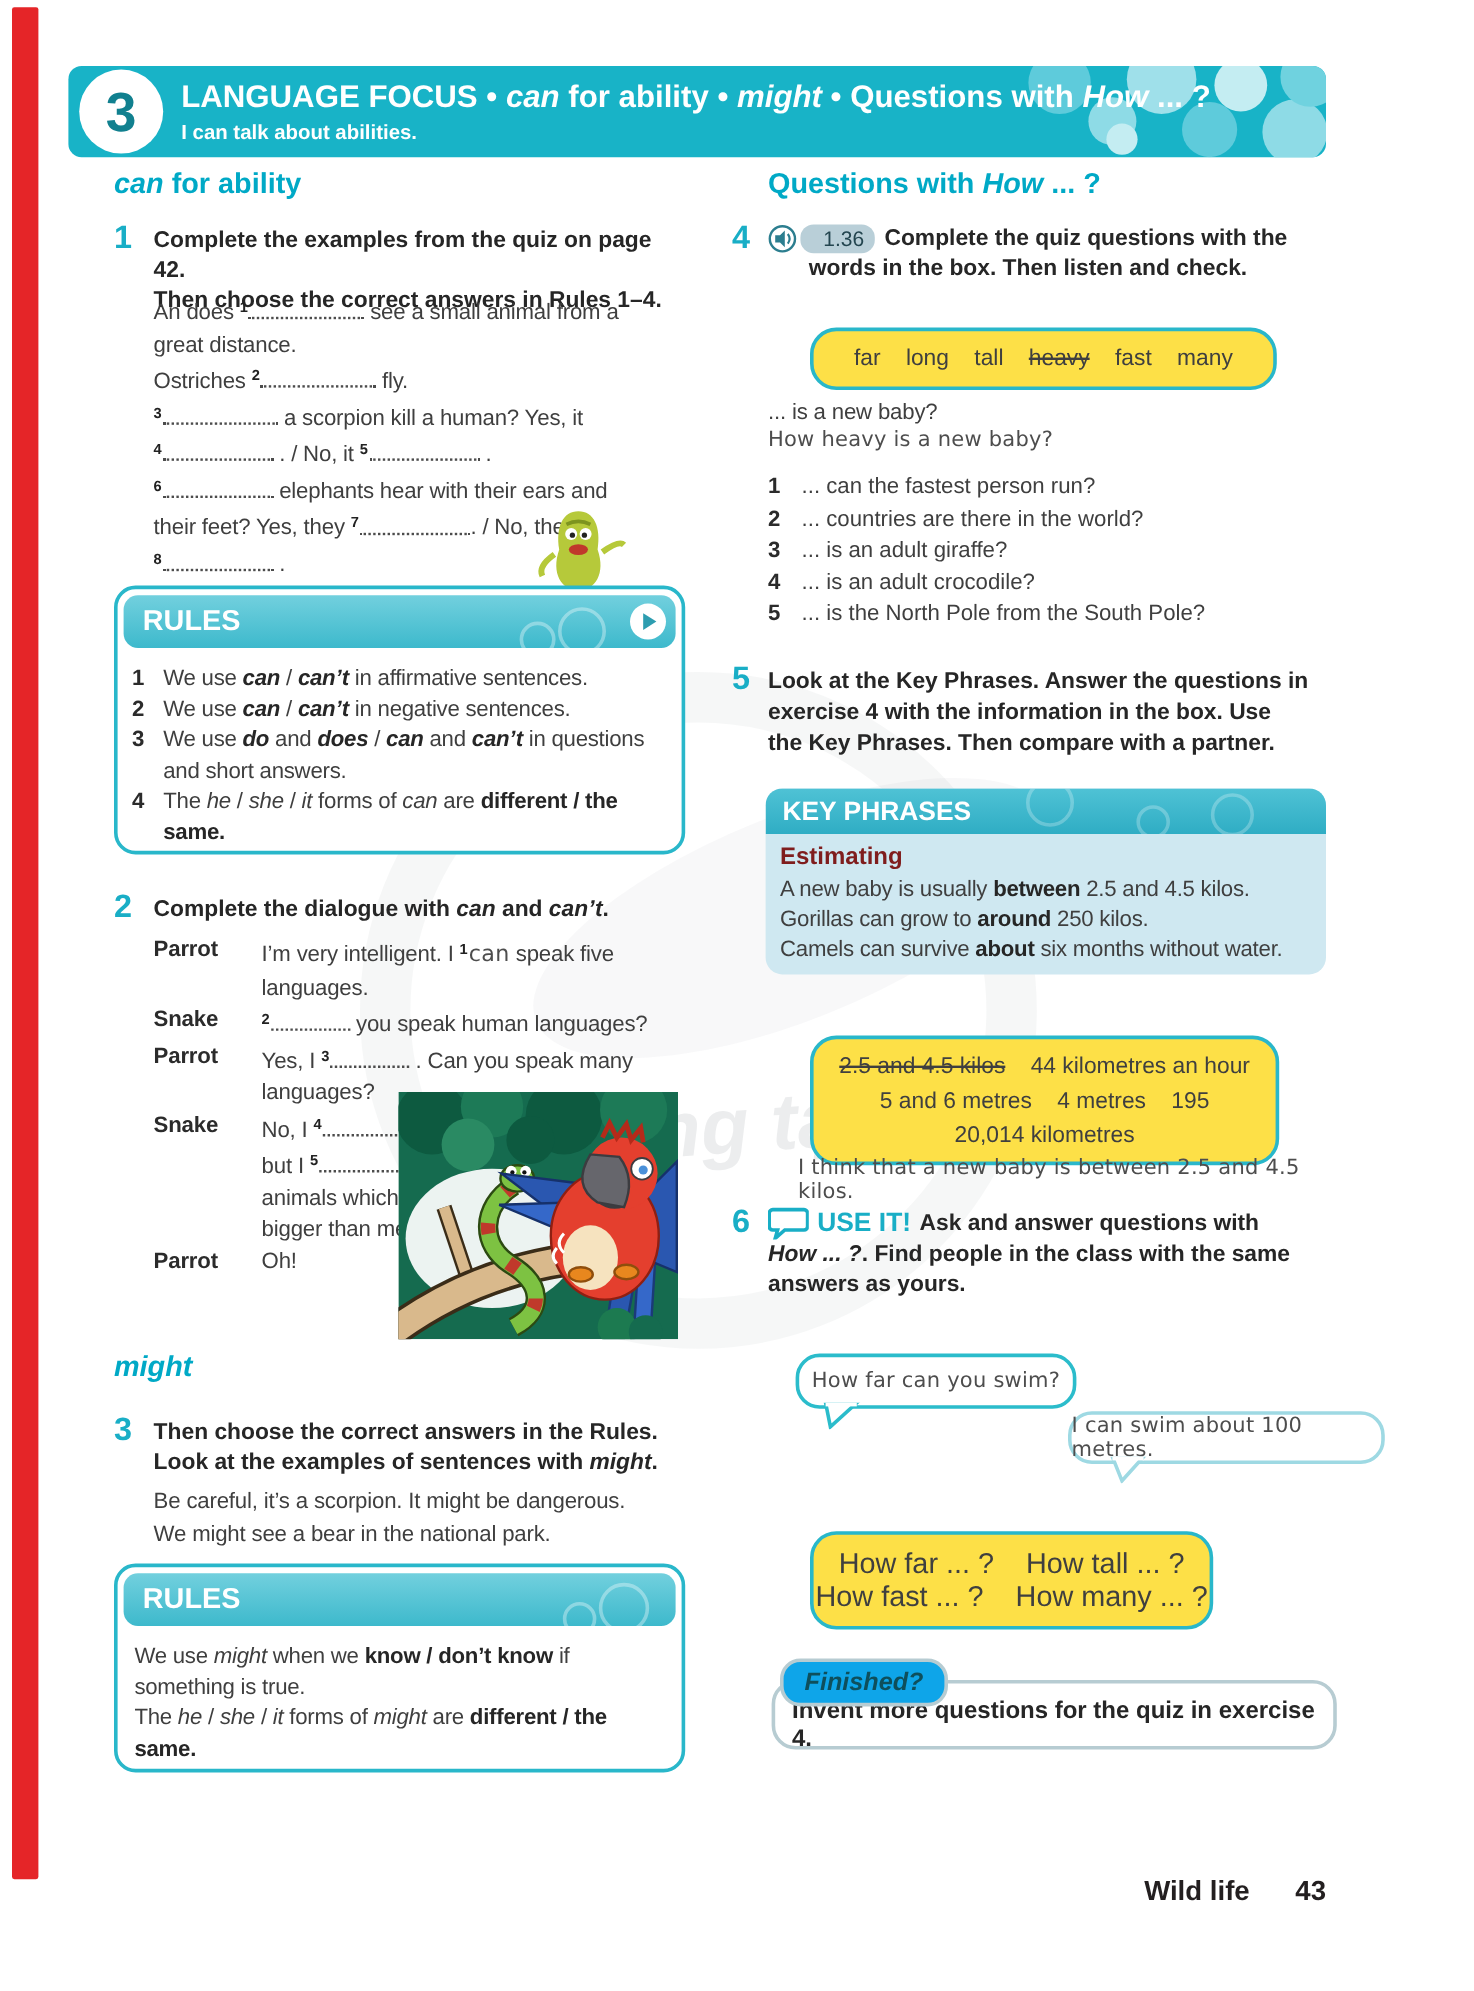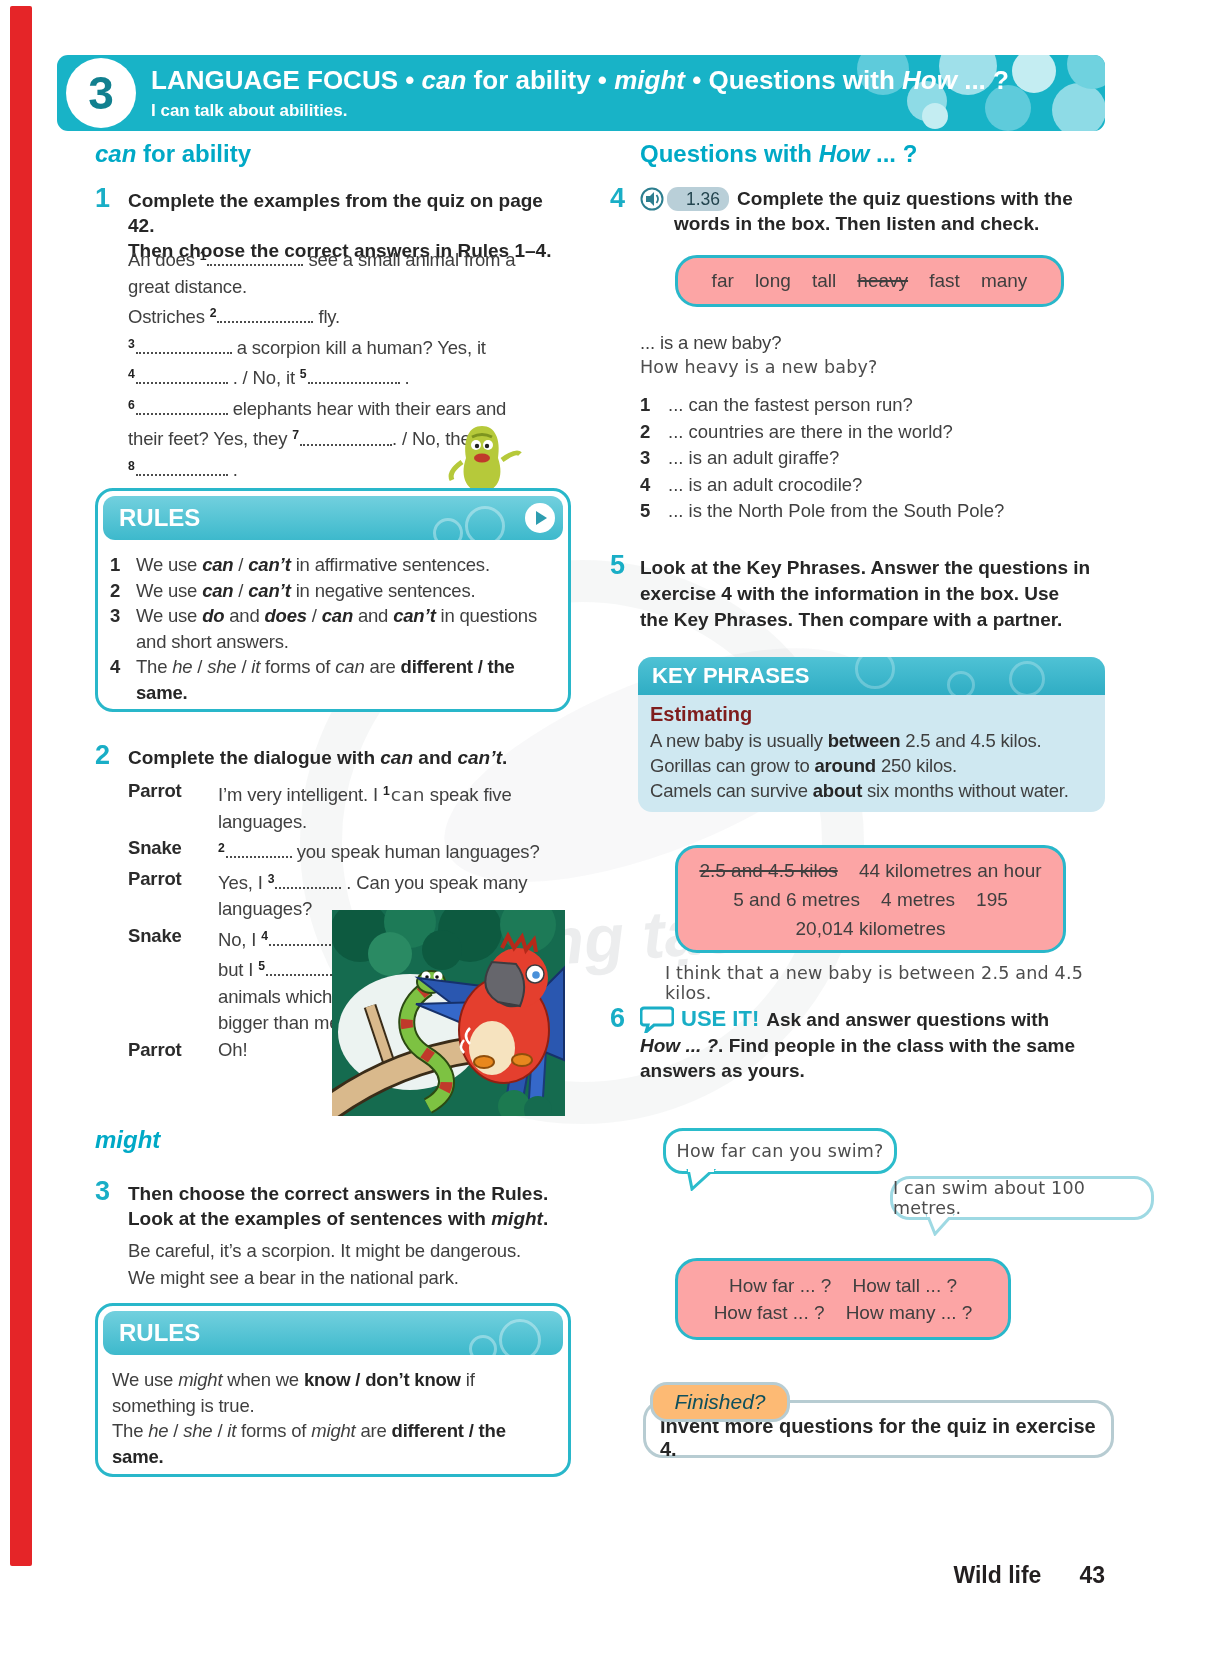--- a/index.html
+++ b/index.html
@@ -49,41 +49,41 @@
   .rules-lines{padding:7px 10px 0 14px;font-size:18.5px;line-height:25.5px;letter-spacing:-0.2px;}
   
   .dlg-row{display:flex;font-size:18.5px;line-height:26.5px;letter-spacing:-0.15px;}
   .dlg-row .spk{width:90px;font-weight:700;color:#2b2b2b;flex:none;}
   .dlg-row .txt{flex:none;}
   #dialogue .dlg-row:nth-child(1) .txt{width:350px;}
   #dialogue .dlg-row:nth-child(2) .txt{width:380px;}
   #dialogue .dlg-row:nth-child(3) .txt{width:340px;}
   #dialogue .dlg-row:nth-child(4) .txt{width:152px;}
   
-  .cyanbox{border:3px solid #29b7ca;border-radius:22px;background:#fca5a5;}
+  .cyanbox{border:3px solid #29b7ca;border-radius:22px;background:#fde047;margin-top:18px;}
   
   .q-row{display:flex;font-size:18.5px;line-height:26.5px;}
   .q-row .qnum{width:28px;font-weight:700;color:#2b2b2b;flex:none;}
   
   #keyphrases{border-radius:14px;overflow:hidden;background:#cfe8f1;}
   #kp-head{position:relative;height:38px;background:linear-gradient(#4fc2d5,#2fadc4);color:#fff;
     font-size:22px;font-weight:700;line-height:38px;padding-left:14px;overflow:hidden;}
   #kp-head .ring{position:absolute;border:3px solid rgba(255,255,255,.25);border-radius:50%;}
   #kp-sub{font-size:20px;font-weight:700;color:#7f1d1d;margin:8px 0 2px 0;}
   .kp-line{font-size:18.5px;line-height:25px;letter-spacing:-0.2px;}
   
   .audio-pill{display:inline-block;background:#b9cfd8;border-radius:11px;padding:0 9px 0 19px;
     font-size:17.5px;color:#23454f;line-height:24px;margin:0 8px 0 2px;}
   
   .bubble{position:absolute;background:#fff;border-radius:20px;display:flex;align-items:center;justify-content:center;}
   .hw{font-family:"DejaVu Sans",cursive,sans-serif;color:#4d4d4d;font-size:17.5px;letter-spacing:.2px;}
   
-  #finished-tab{left:650px;top:1382px;width:134px;height:34px;background:#fdba74;border:3px solid #b7ccd2;
+  #finished-tab{left:650px;top:1382px;width:134px;height:34px;background:#0ea5e9;border:3px solid #b7ccd2;
     border-radius:17px;z-index:2;display:flex;align-items:center;justify-content:center;
-    font-size:21px;font-weight:400;font-style:italic;color:#0e4f5c;}
+    font-size:21px;font-weight:700;font-style:italic;color:#0e4f5c;}
   #finished-box{left:643px;top:1400px;width:465px;height:52px;border:3px solid #b7ccd2;border-radius:20px;background:#fff;}
   #finished-text{position:absolute;left:14px;top:12px;font-size:20px;font-weight:700;color:#262626;}
   
   .wm{pointer-events:none;}
   #wm-ring{left:300px;top:560px;width:480px;height:480px;border:42px solid rgba(130,140,145,.07);border-radius:50%;}
   #wm-swoosh{left:430px;top:680px;width:460px;height:170px;background:rgba(130,140,145,.06);border-radius:50%;transform:rotate(-22deg);}
   #wm-text{left:470px;top:900px;font-size:66px;font-weight:700;font-style:italic;color:rgba(120,130,135,.14);transform:rotate(-4deg);}
   #footer{left:840px;top:1562px;width:265px;display:flex;justify-content:flex-end;gap:38px;
     font-size:23px;font-weight:700;color:#231f20;}
 </style>
@@ -358,21 +358,21 @@
   </svg>
 </div>
 <div class="bubble" style="left:890px;top:1176px;width:258px;height:38px;border:3px solid #9ed9e3;">
   <span class="hw">I can swim about 100 metres.</span>
   <svg style="position:absolute;left:30px;bottom:-19px;" width="34" height="22" viewBox="0 0 34 22">
     <polygon points="4,0 30,0 12,20" fill="#fff" stroke="#9ed9e3" stroke-width="3"></polygon>
     <rect x="4" y="-2" width="26" height="5" fill="#fff"></rect>
   </svg>
 </div>
 
-<div class="abs cyanbox prewrap" style="left:675px;top:1258px;width:330px;height:76px;display:flex;flex-direction:column;align-items:center;justify-content:center;font-size:19px;line-height:27px;">
+<div class="abs cyanbox prewrap" style="left:675px;top:1258px;width:330px;height:76px;display:flex;flex-direction:column;align-items:center;justify-content:center;font-size:24px;line-height:27px;">
   <div>How far ... ?    How tall ... ?</div>
   <div>How fast ... ?    How many ... ?</div>
 </div>
 
 <div class="abs" id="finished-tab">Finished?</div>
 <div class="abs" id="finished-box">
   <div id="finished-text">Invent more questions for the quiz in exercise 4.</div>
 </div>
 
 <div class="abs" id="footer">

